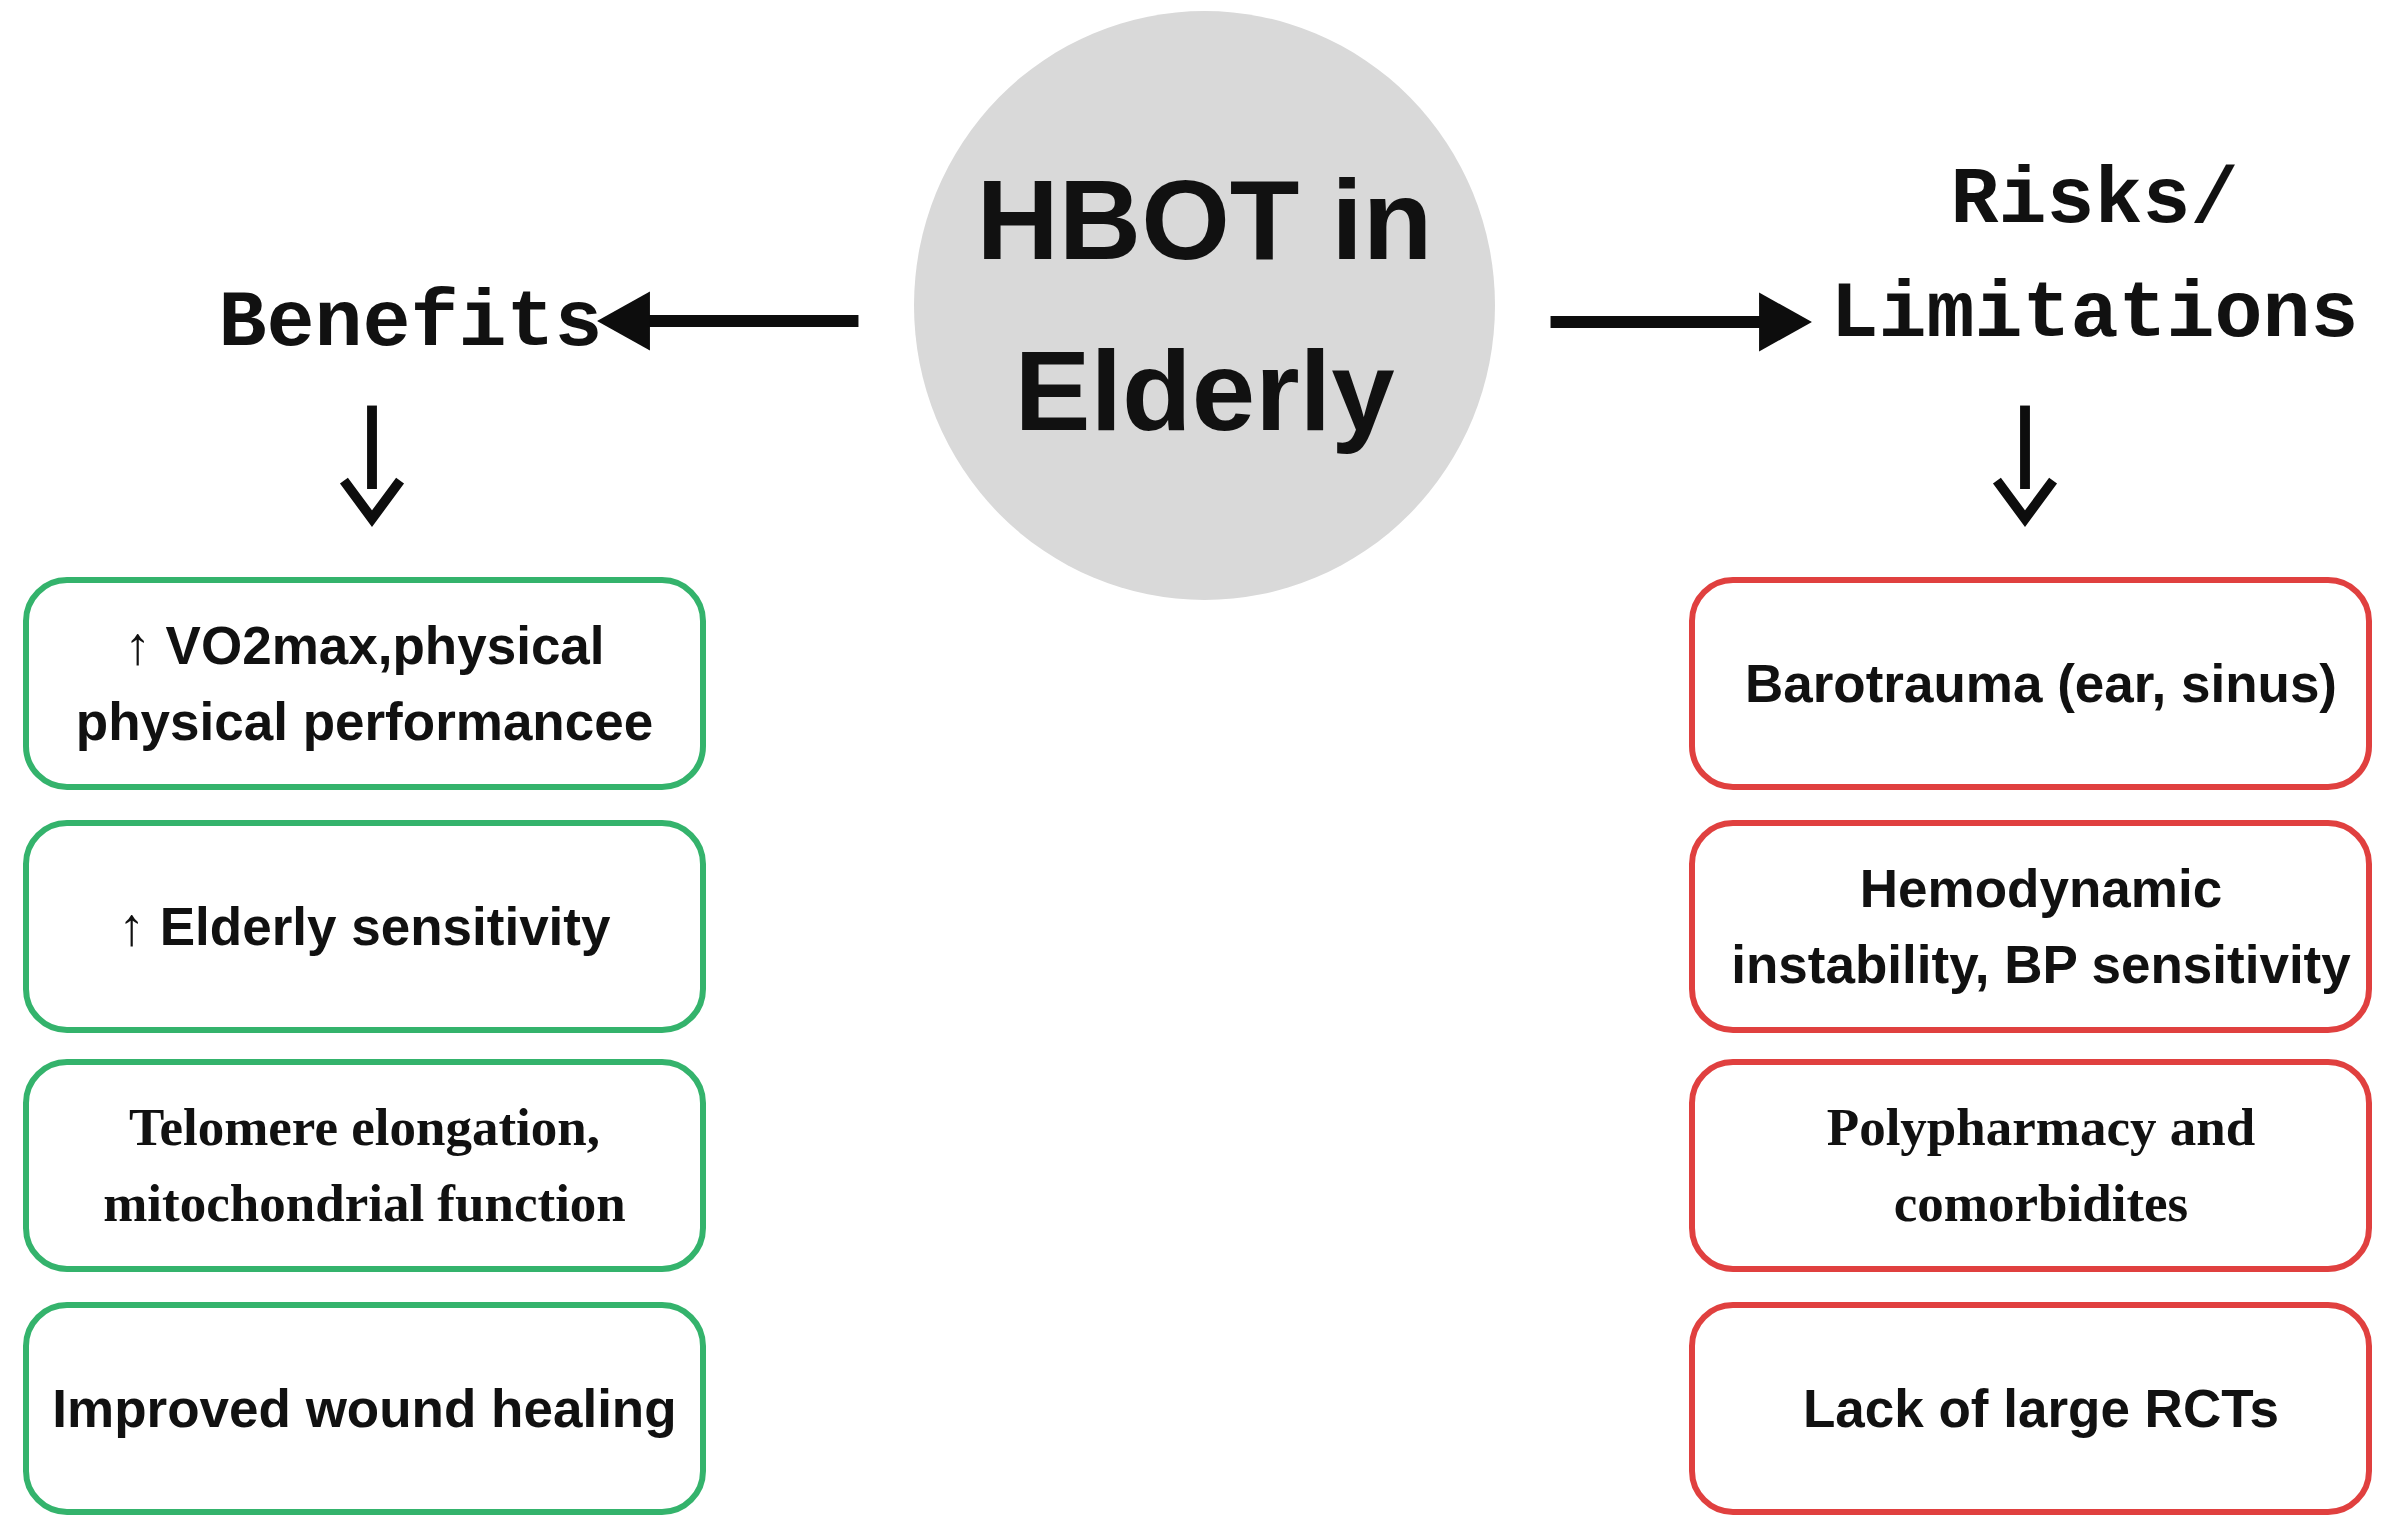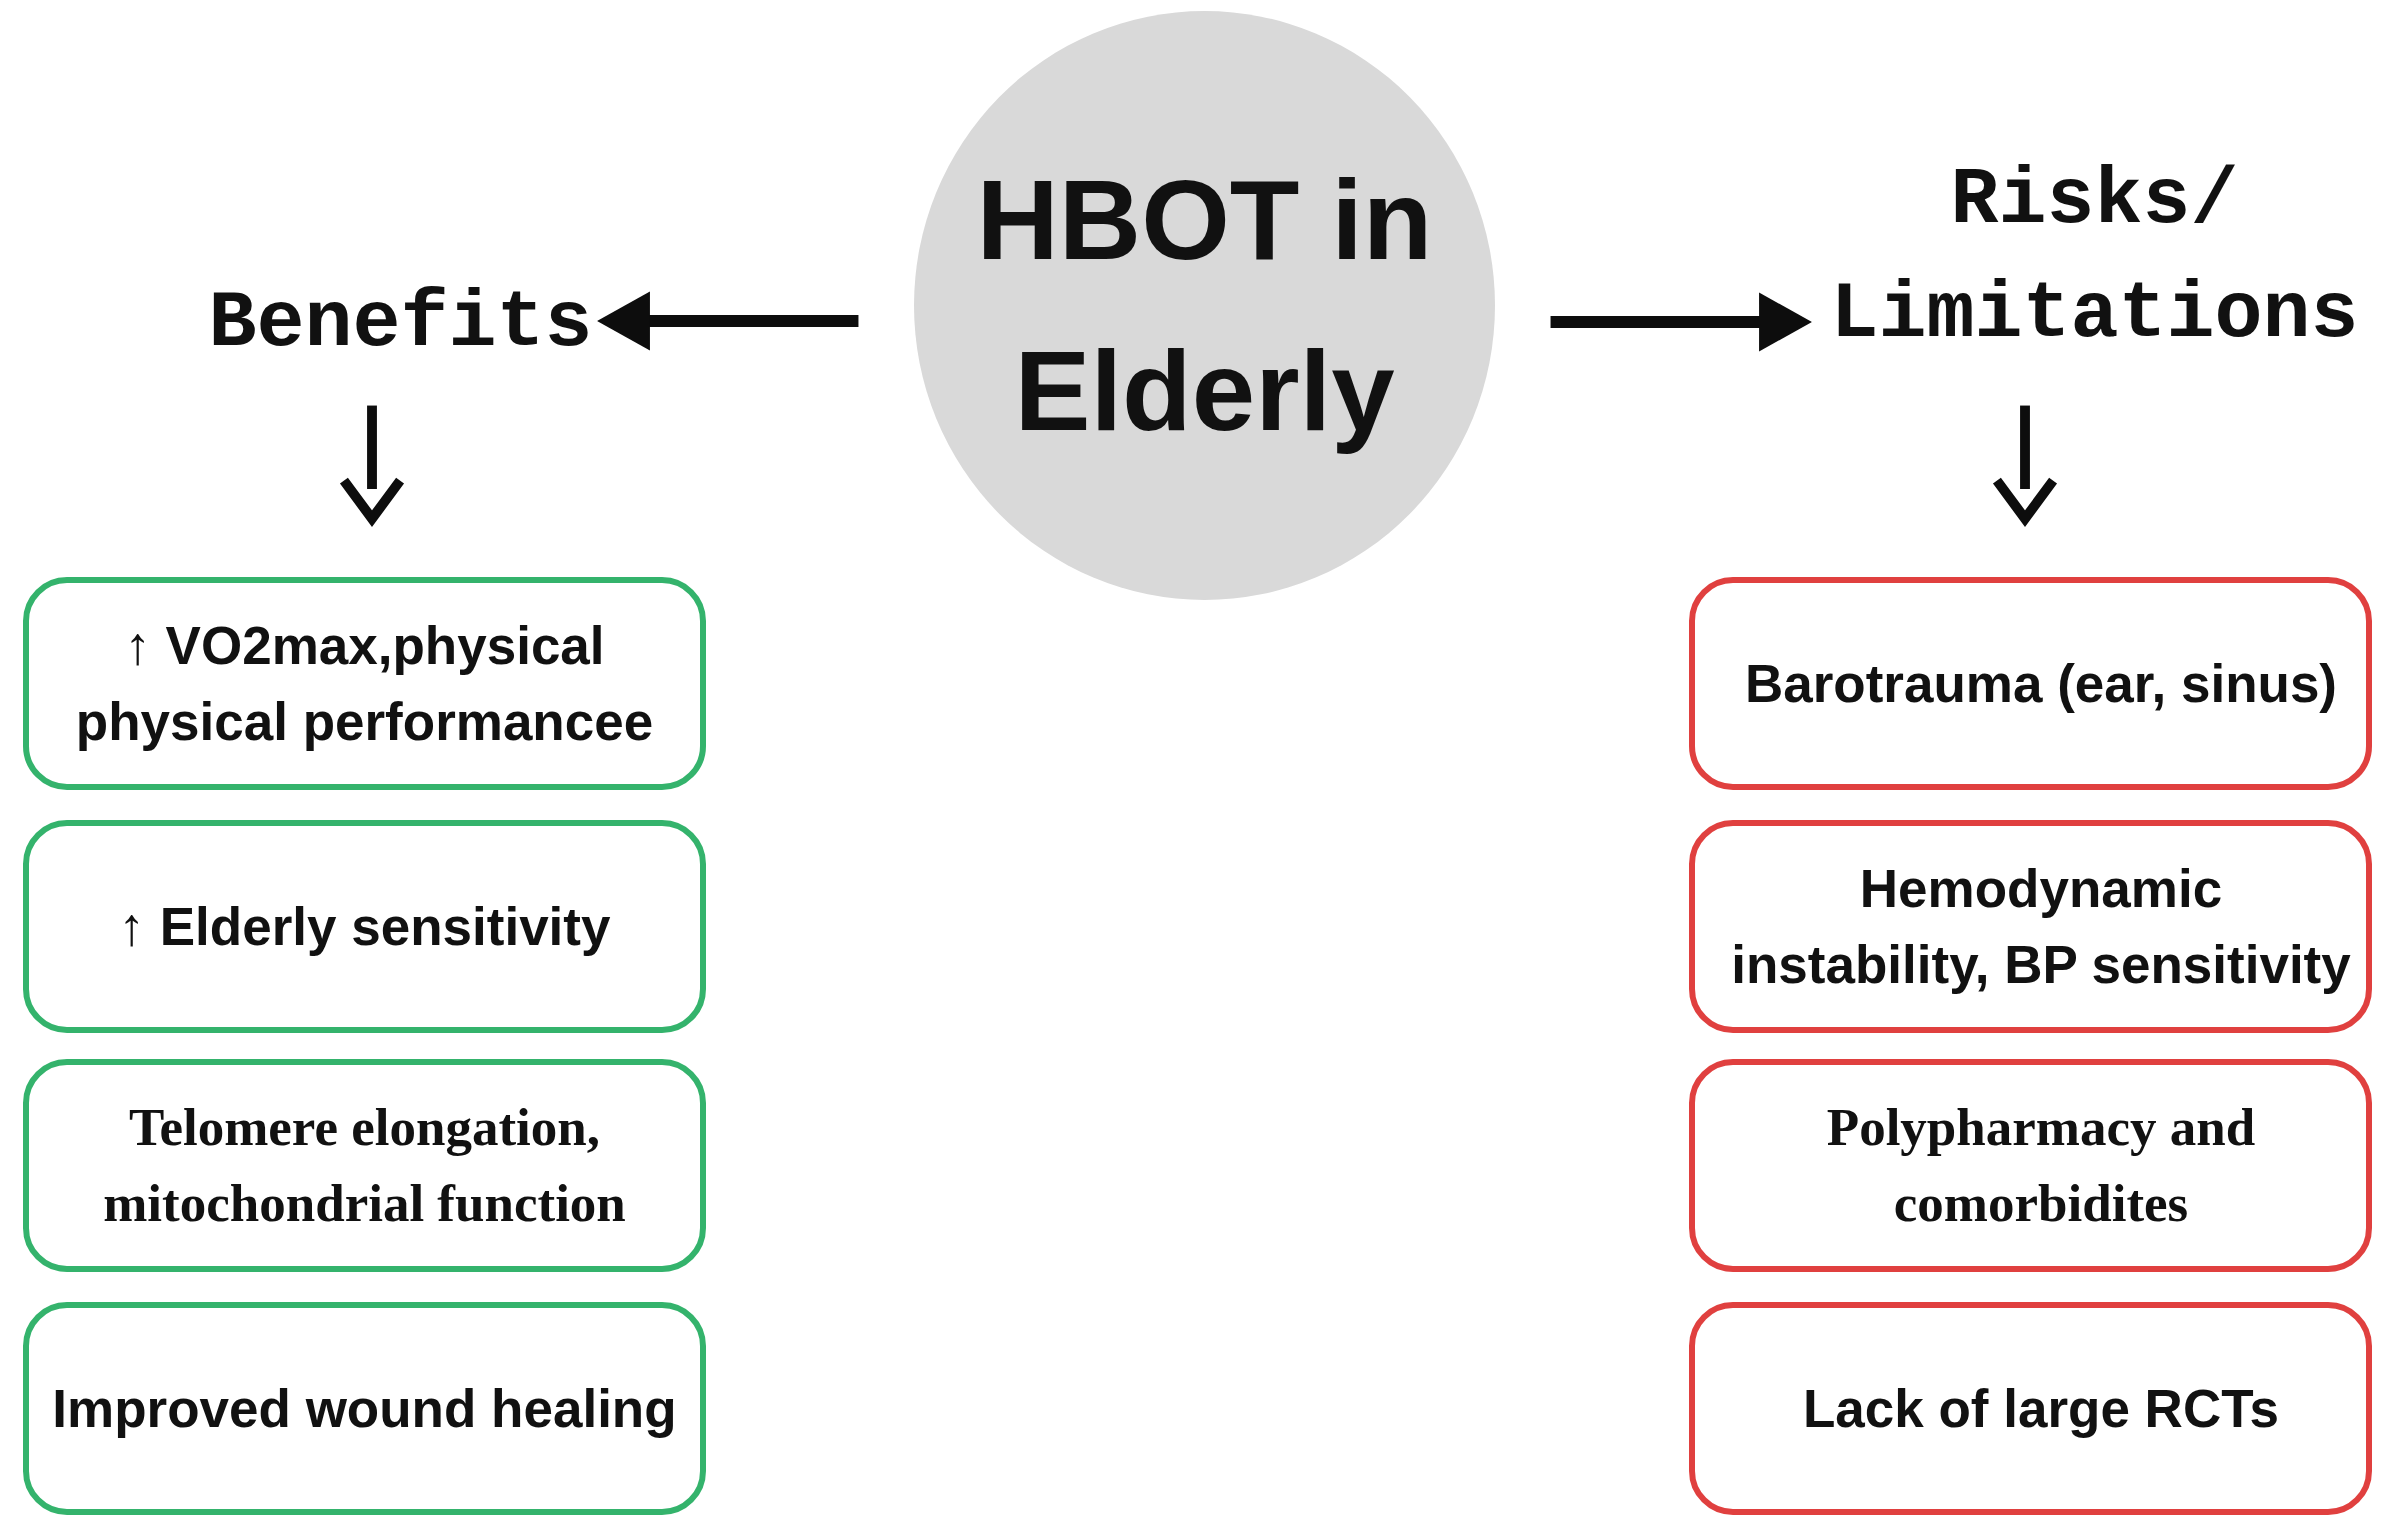--- a/index.html
+++ b/index.html
@@ -37,21 +37,21 @@
   }
   .heading {
     position: absolute;
     text-align: center;
     font-size: 80px;
     line-height: 1.42;
     white-space: pre-line;
     font-family: Liberation Mono, monospace;
   }
   .heading-left {
-    left: 97px;
+    left: 107px;
     top: 267px;
     width: 607px;
   }
   .heading-right {
     left: 1791px;
     top: 144px;
     width: 607px;
   }
   .arrow {
     position: absolute;

